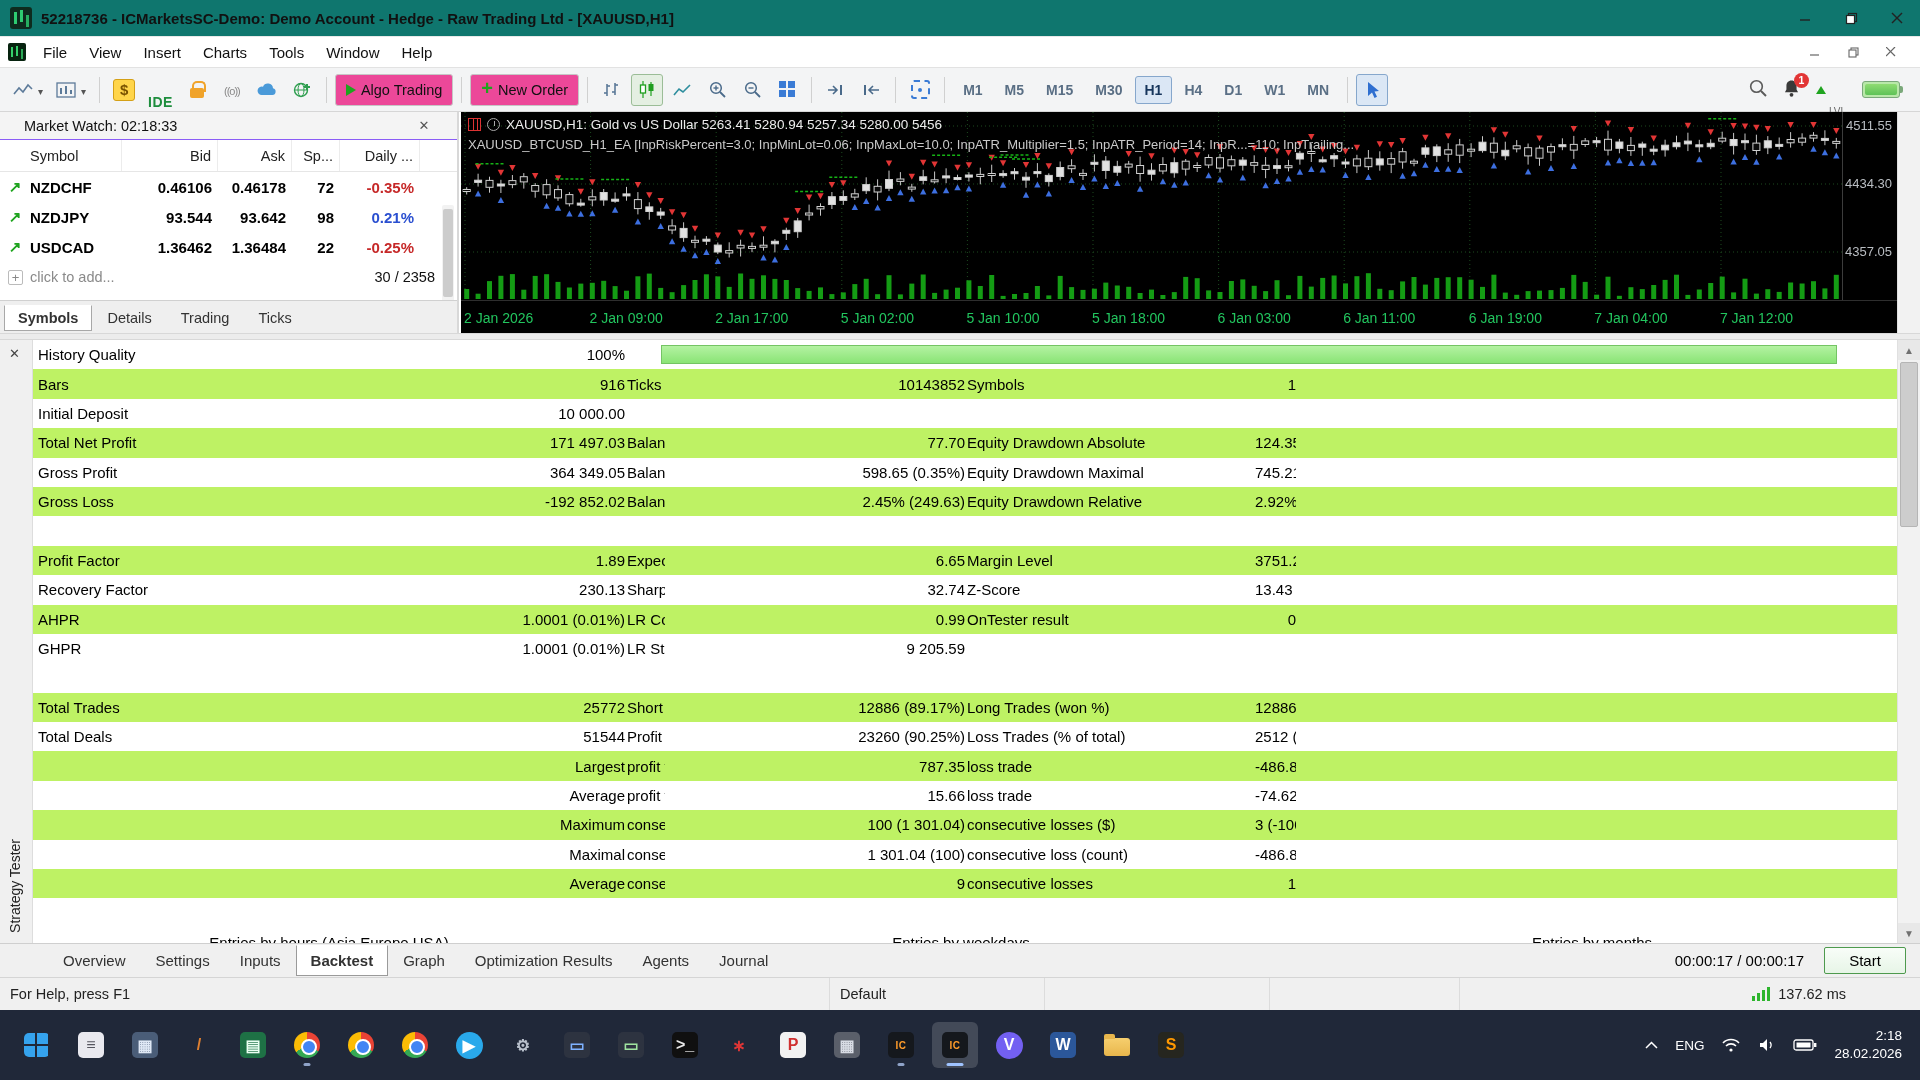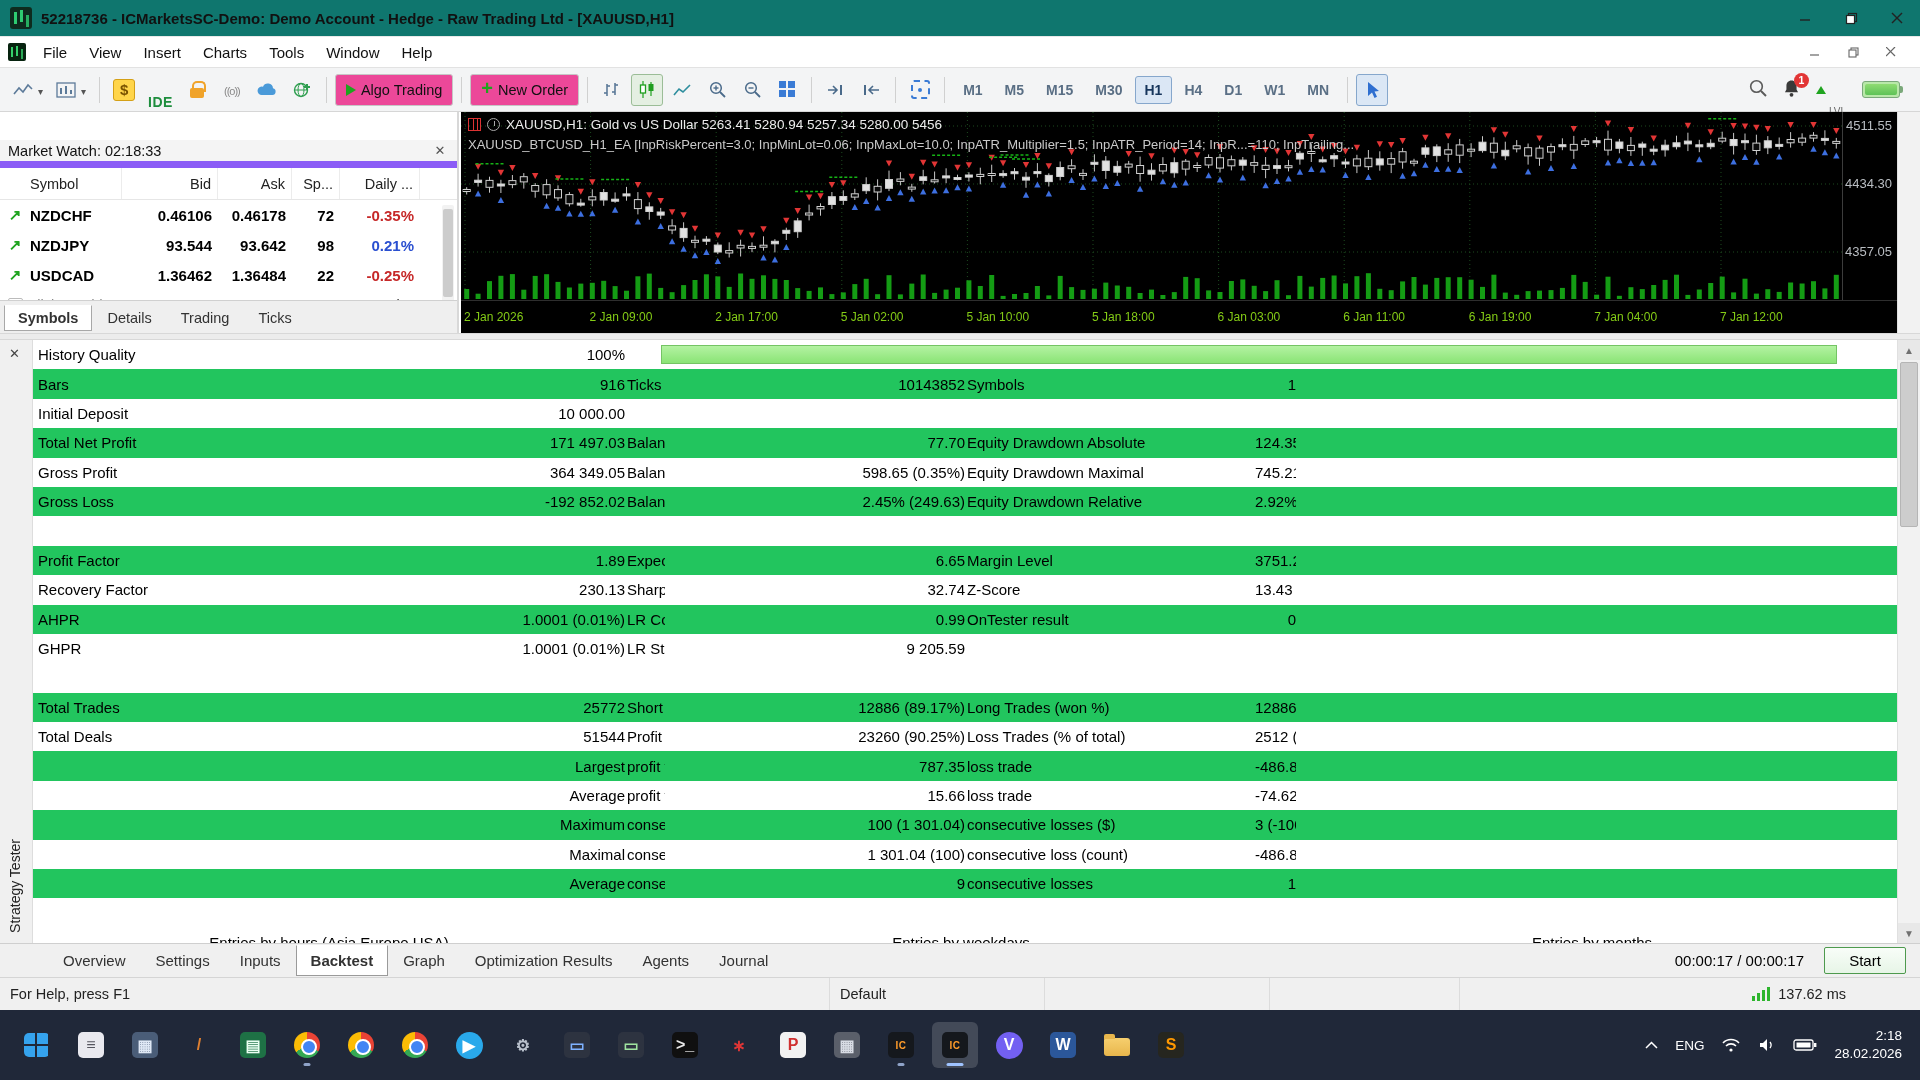--- a/index.html
+++ b/index.html
@@ -64,22 +64,22 @@
     min-width:15px; height:15px; border-radius:8px; display:flex; align-items:center; justify-content:center; padding:0 3px; }
   .lvl-wrap { display:flex; align-items:center; gap:3px; }
   .lvl-up { width:0; height:0; border-bottom:8px solid #1fa41f; border-left:5px solid transparent; border-right:5px solid transparent; }
   .lvl-txt { font-size:10px; font-weight:normal; color:#666;margin-top:44px; }
   .tb-battery { width:38px; height:17px; border:1px solid #7aa87a; border-radius:3px; background:#b9e8a9; position:relative; }
   .tb-battery .fill { position:absolute; inset:2px; background:linear-gradient(#8fdc72,#5ec257); border-radius:2px; }
   .tb-battery::after { content:""; position:absolute; right:-4px; top:4px; width:3px; height:7px; background:#7aa87a; border-radius:0 2px 2px 0; }
 
   
   .market-watch { position:absolute; left:0; top:112px; width:459px; height:221px; background:#fff; border-right:2px solid #d8d8d8; }
-  .mw-header { height:28px; background:#f4f4f4; border-bottom:7px solid #8b5cf6; display:flex; align-items:center;
-    padding:0 8px; font-size:14.5px; color:#111;margin-top:28px; }
+  .mw-header { height:28px; background:#f4f4f4; border-bottom:1px solid #8b5cf6; display:flex; align-items:center;
+    padding:0 24px; font-size:14.5px; color:#111; }
   .mw-close { margin-left:auto; color:#555; font-size:13px; width:18px; text-align:center; }
   .mw-close::before { content:"✕"; }
   .mw-cols { height:32px; display:flex; align-items:center; border-bottom:1px solid #e6e6e6; font-size:14.5px; color:#222; }
   .mw-col { border-right:1px solid #ececec; height:100%; display:flex; align-items:center; justify-content:flex-end; padding-right:6px; }
   .mw-col:nth-of-type(1) { width:122px; justify-content:flex-start; padding-left:30px; }
   .mw-col:nth-of-type(2) { width:96px; } .mw-col:nth-of-type(3) { width:74px; }
   .mw-col:nth-of-type(4) { width:48px; } .mw-col:nth-of-type(5) { width:80px; }
   .mw-row { height:30px; display:grid; grid-template-columns:30px 92px 96px 74px 48px 80px; align-items:center; font-size:15px;font-weight:bold; }
   .mw-arrow { text-align:center; color:#1fa41f; font-weight:bold; }
   .mw-arrow::before { content:"↗"; }
@@ -96,21 +96,21 @@
   .mw-tab { padding:4px 13px; font-size:14.5px; color:#333; border:1px solid transparent; }
   .mw-tab.active { background:#fff; border-color:#a8a8a8; border-top-color:#fff; font-weight:bold; }
 
   
   .chart { position:absolute; left:461px; top:112px; width:1436px; height:221px; background:#000; }
   .chart-plot { position:absolute; left:0; top:0; width:1381px; height:188px; }
   .chart-scale { position:absolute; left:1381px; top:0; width:55px; height:188px; border-left:1px solid #3c3c3c; }
   .price-label { position:absolute; right:5px; font-size:13px; color:#b9bdc2; }
   .price-label:nth-of-type(1){ top:6px; } .price-label:nth-of-type(2){ top:64px; } .price-label:nth-of-type(3){ top:132px; }
   .chart-time { position:absolute; left:0; top:188px; width:1436px; height:33px; background:#000; border-top:1px solid #2e2e2e; display:flex; padding-left:3px; }
-  .time-label { flex:0 0 125.6px; font-size:12px; color:#84cc16; padding-top:9px; white-space:nowrap; }
+  .time-label { flex:0 0 125.6px; font-size:14px; color:#22c55e; padding-top:9px; white-space:nowrap; }
   .chart-info { position:absolute; left:7px; top:5px; z-index:3; display:flex; align-items:center; gap:6px; font-size:13.5px; color:#ececec; white-space:nowrap; }
   .ci-grid { width:13px; height:13px; border:1px solid #d33; position:relative; flex:none; }
   .ci-grid::before { content:""; position:absolute; left:3.5px; top:0; bottom:0; width:1px; background:#d33; box-shadow:4px 0 0 #d33; }
   .ci-clock { width:13px; height:13px; border:1px solid #aaa; border-radius:50%; position:relative; flex:none; }
   .ci-clock::before { content:""; position:absolute; left:5.5px; top:2px; width:1.5px; height:5px; background:#aaa; }
   .chart-ea { position:absolute; left:7px; top:25px; z-index:3; font-size:13px; color:#c9c9c9; max-width:1150px;
     white-space:nowrap; overflow:hidden; text-overflow:ellipsis; }
   .right-strip { position:absolute; left:1897px; top:112px; width:23px; height:221px; background:#f2f2f2; border-left:1px solid #e0e0e0; }
 
   
@@ -120,21 +120,21 @@
   
   .tester-strip { position:absolute; left:0; top:340px; width:33px; height:603px; background:#f0f0f0; border-right:1px solid #ddd; }
   .strip-close { position:absolute; left:9px; top:6px; color:#444; font-size:13px; }
   .strip-close::before { content:"✕"; }
   .strip-label { position:absolute; left:7px; bottom:10px; writing-mode:vertical-rl; transform:rotate(180deg);
     font-size:14px; color:#222; white-space:nowrap; }
   .report { position:absolute; left:33px; top:340px; width:1864px; height:682px; background:#fff; overflow:hidden;
     display:flex; flex-direction:column; }
   .rrow { display:grid; grid-template-columns:296px 296px 40px 300px 290px 41px 300px 290px;
     align-items:center; height:29.4px; flex:none; font-size:15px; position:relative; }
-  .rrow.alt { background:#22c55e; }
+  .rrow.alt { background:#bef264; }
   .cell { white-space:nowrap; overflow:hidden; }
   .c1l { padding-left:5px; } .c2l,.c3l { padding-left:2px; }
   .c1v,.c2v,.c3v { text-align:right; }
   .pbar { display:none; }
   .rrow.prog .pbar { display:block; position:absolute; left:628px; width:1176px; top:5px; height:19px;
     background:linear-gradient(#b4f2a2,#8ae476); border:1px solid #74c464; }
   .rrow.sect .c1l { grid-column:1/3; text-align:center; padding-left:0; }
   .rrow.sect .c2l { grid-column:4/6; text-align:center; }
   .rrow.sect .c3l { grid-column:7/9; text-align:center; }
   .report-sb { position:absolute; left:1897px; top:340px; width:23px; height:603px; background:#f2f2f2; border-left:1px solid #e0e0e0; }

